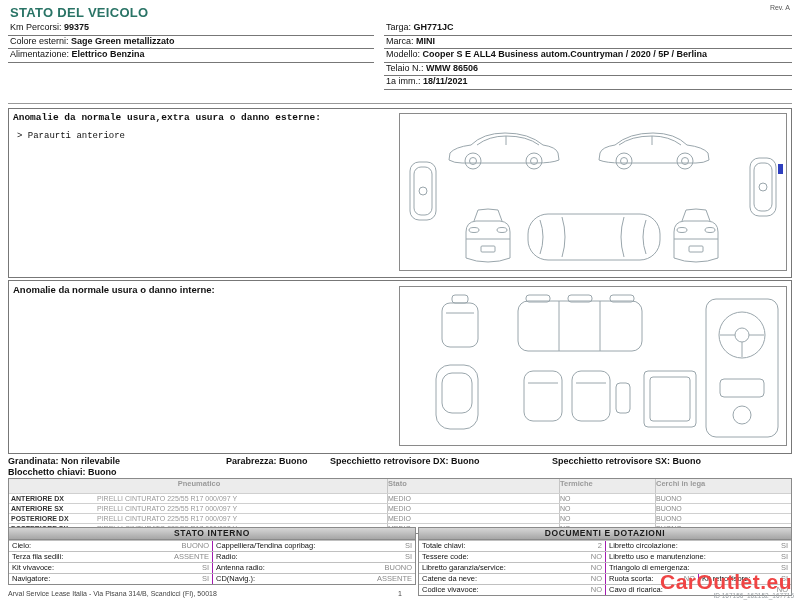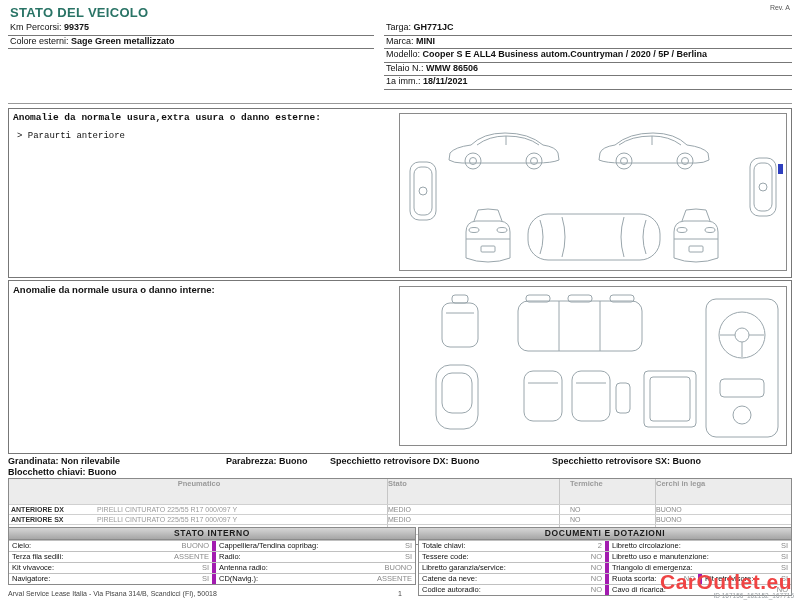--- a/index.html
+++ b/index.html
@@ -26,43 +26,43 @@
   .diagram-box { position:absolute; top:4px; right:4px; width:386px; border:1px solid #8a8a8a; background:#fff; }
   #interior-box .diagram-box { top:5px; }
   svg { display:block; }
 
   .cond-line { position:absolute; left:8px; top:456px; width:784px; display:flex;
                font-size:9px; font-weight:bold; }
   .cond-item.w1 { width:218px; } .cond-item.w2 { width:104px; } .cond-item.w3 { width:222px; }
   .cond-line2 { position:absolute; left:8px; top:467px; font-size:9px; font-weight:bold; }
 
   .tyre-table { position:absolute; left:8px; top:478px; width:782px; border:1px solid #8a8a8a; }
-  .tt-head { display:flex; height:25px; line-height:10px; background:#ececec; color:#9a9a9a;
+  .tt-head { display:flex; height:14px; line-height:10px; background:#ececec; color:#9a9a9a;
              font-weight:bold; font-size:7.5px; }
   .tt-row  { display:flex; height:9px; line-height:9px; border-top:1px solid #d0d0d0; font-size:7px; }
   .tc1 { width:378px; box-sizing:border-box; padding-left:2px; }
   .tt-row .tc1 { display:flex; }
   .tc1 .pos  { width:86px; font-weight:bold; color:#333; }
   .tc1 .desc { color:#999; }
-  .tc2 { width:172px; } .tc3 { width:96px;padding-left:10px; } .tc4 { flex:1; }
+  .tc2 { width:172px; } .tc3 { width:96px; } .tc4 { flex:1; }
   .tc2,.tc3,.tc4 { text-align:left; border-left:1px solid #c6c6c6; color:#8a8a8a; box-sizing:border-box; }
   .tt-head .tc1 { text-align:center; }
   .tt-head .tc2,.tt-head .tc3,.tt-head .tc4 { color:#9a9a9a; }
 
   .bt { position:absolute; top:527px; border:1px solid #8a8a8a; font-size:7.5px; background:#fff; }
   #stato-interno { left:8px;   width:406px; }
   #documenti     { left:418px; width:372px; }
   .bt-head { height:11px; line-height:11px; text-align:center; font-weight:bold; font-size:8.5px;
              color:#1a1a1a; background:linear-gradient(#d6d6d6,#a6a6a6); letter-spacing:.6px;
              border-bottom:1px solid #8a8a8a; }
   .bt-row { display:flex; border-top:1px solid #c0c0c0; height:10px; line-height:10px; }
   .bt-row:first-of-type { border-top:none; }
   .pair { display:flex; padding:0 3px; box-sizing:border-box;text-align:right; }
   .pair .pv { margin-left:auto; color:#8a8a8a; }
-  .pair + .pair { border-left:4px solid #a21caf; }
+  .pair + .pair { border-left:1px solid #a21caf; }
   .pair.half { width:50%; } .pair.quarter { width:25%; }
 
   .footer-address { position:absolute; left:8px; top:590px; font-size:7px; color:#444; }
   .footer-page { position:absolute; left:0; top:590px; width:800px; text-align:center;
                  font-size:7px; color:#444; }
   .doc-id { position:absolute; right:6px; top:592px; font-size:6.5px; color:#9aa0a4; }
   .watermark { position:absolute; right:8px; top:570px; font-size:21px; font-weight:bold;
                color:#ef4444; letter-spacing:.5px; }
 </style>
 </head>
@@ -74,20 +74,24 @@
   <div class="rev">Rev. A</div>
 
   <div class="info-table ileft">
     <div class="info-row">
       <span>Km Percorsi:</span>
       <span class="val">99375</span>
     </div>
     <div class="info-row">
       <span>Colore esterni:</span>
       <span class="val">Sage Green metallizzato</span>
+    </div>
+    <div class="info-row">
+      <span>Alimentazione:</span>
+      <span class="val">Elettrico Benzina</span>
     </div>
   </div>
 
   <div class="info-table iright">
     <div class="info-row">
       <span>Targa:</span>
       <span class="val">GH771JC</span>
     </div>
     <div class="info-row">
       <span>Marca:</span>
@@ -348,21 +352,21 @@
           <span>Ruota scorta:</span>
           <span class="pv">NO</span>
         </span>
       <span class="pair quarter">
           <span>Kit retrovisore:</span>
           <span class="pv">SI</span>
         </span>
     </div>
     <div class="bt-row">
       <span class="pair half">
-          <span>Codice autoradio:</span>
+          <span>Codice vivavoce:</span>
           <span class="pv">NO</span>
         </span>
       <span class="pair half">
           <span>Cavo di ricarica:</span>
           <span class="pv">NO</span>
         </span>
     </div>
   </div>
 
   <div class="footer-address">Arval Service Lease Italia - Via Pisana 314/B, Scandicci (FI), 50018</div>

